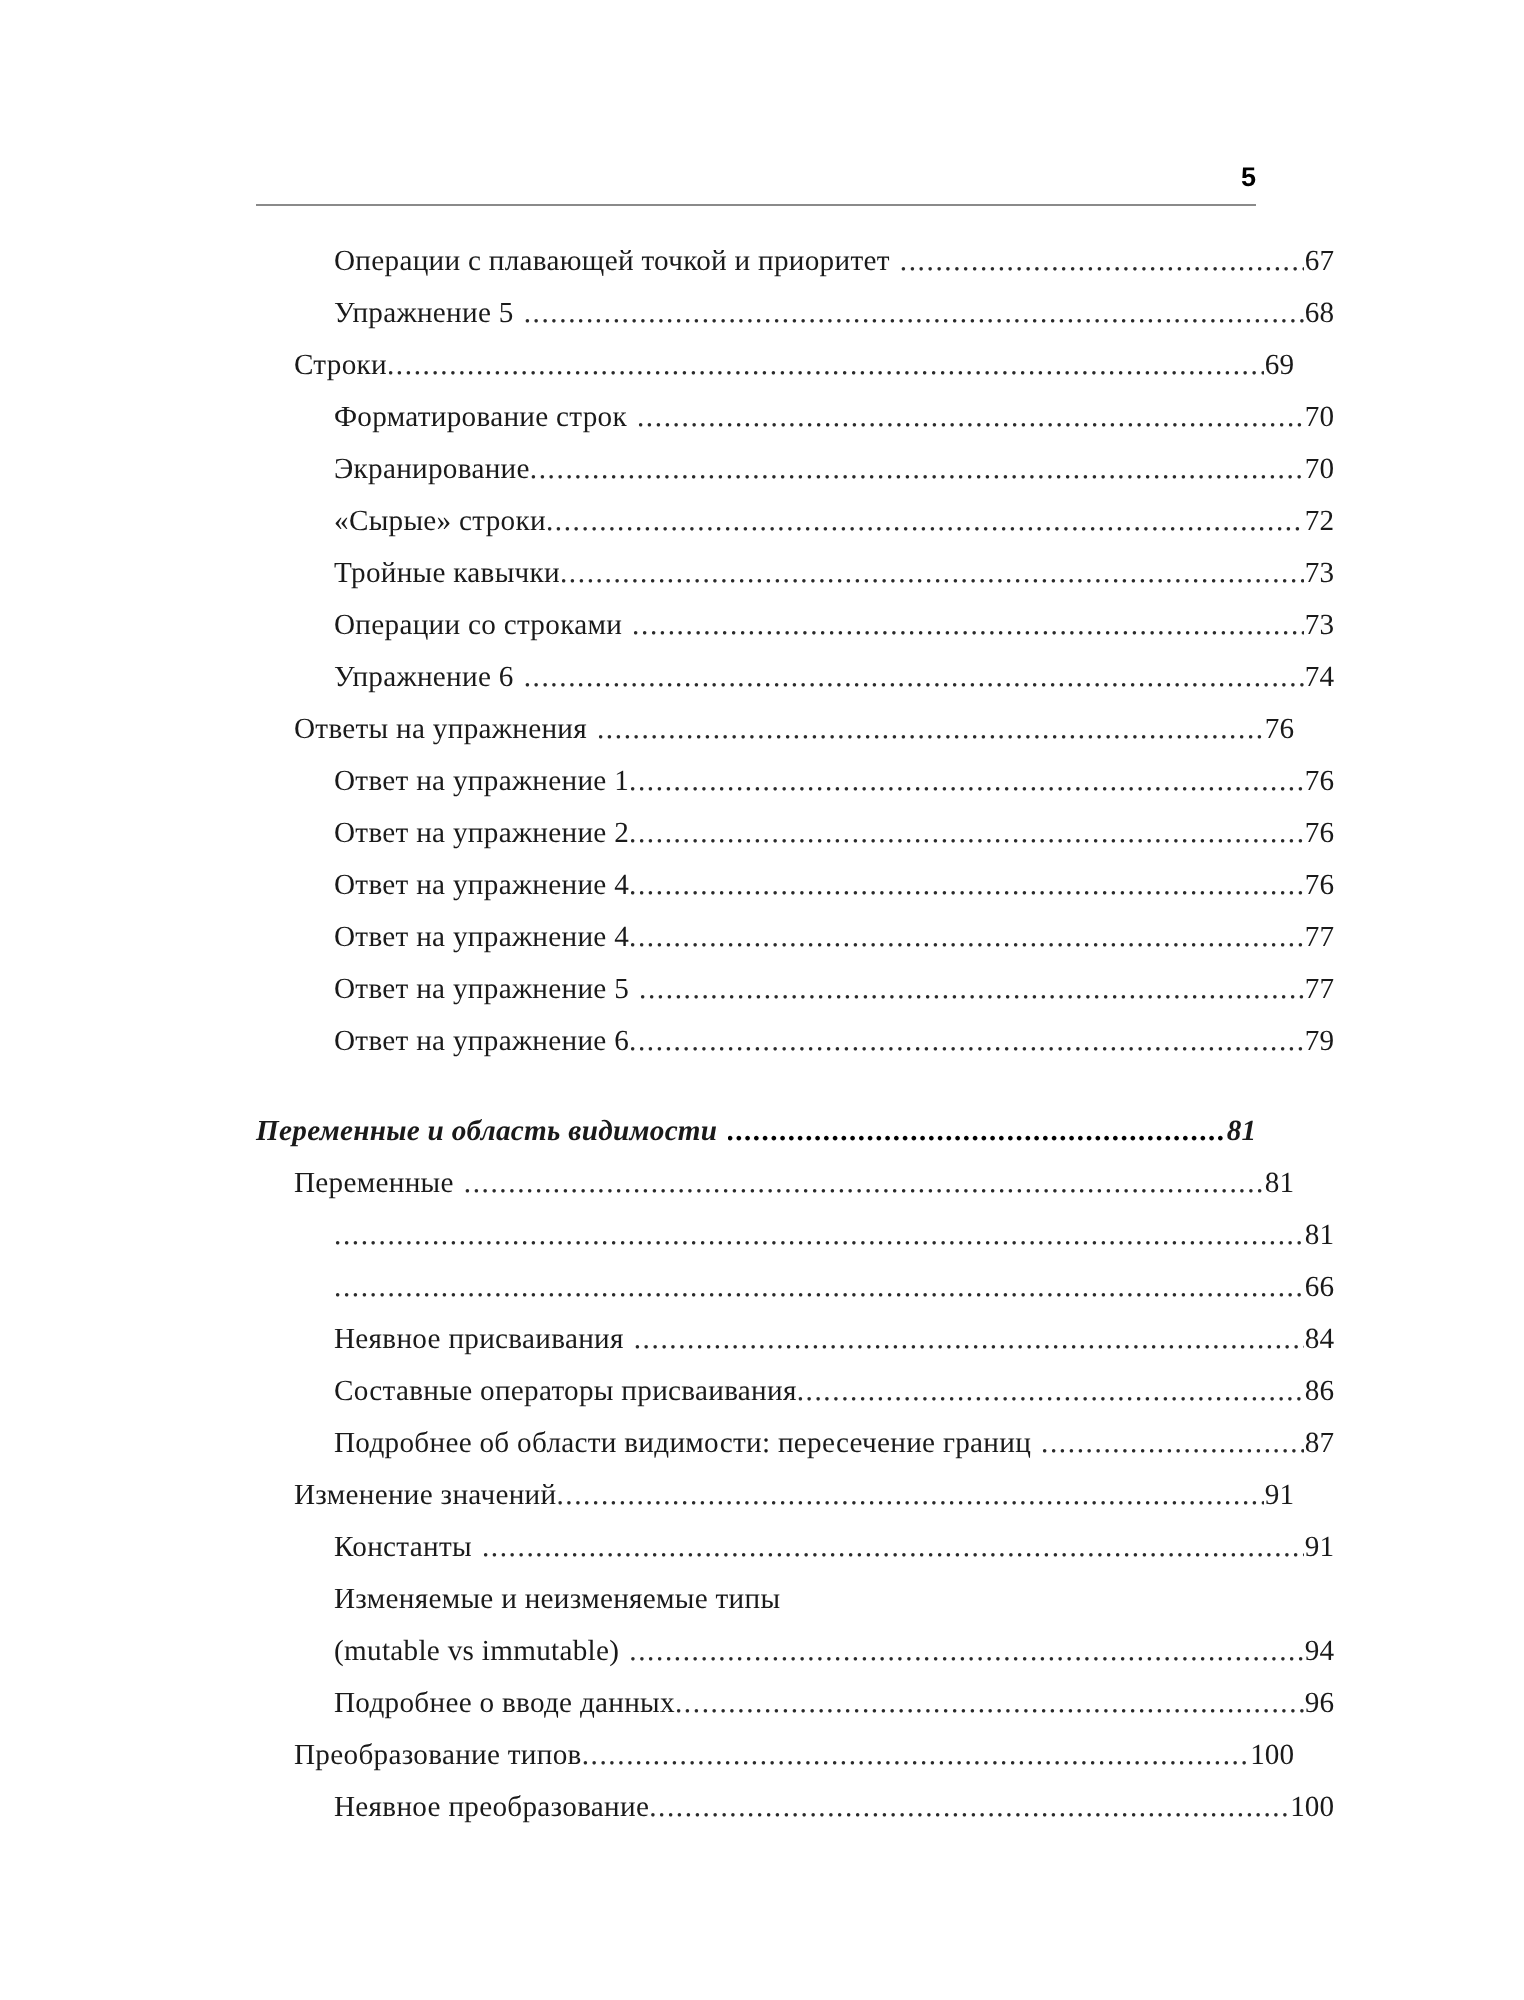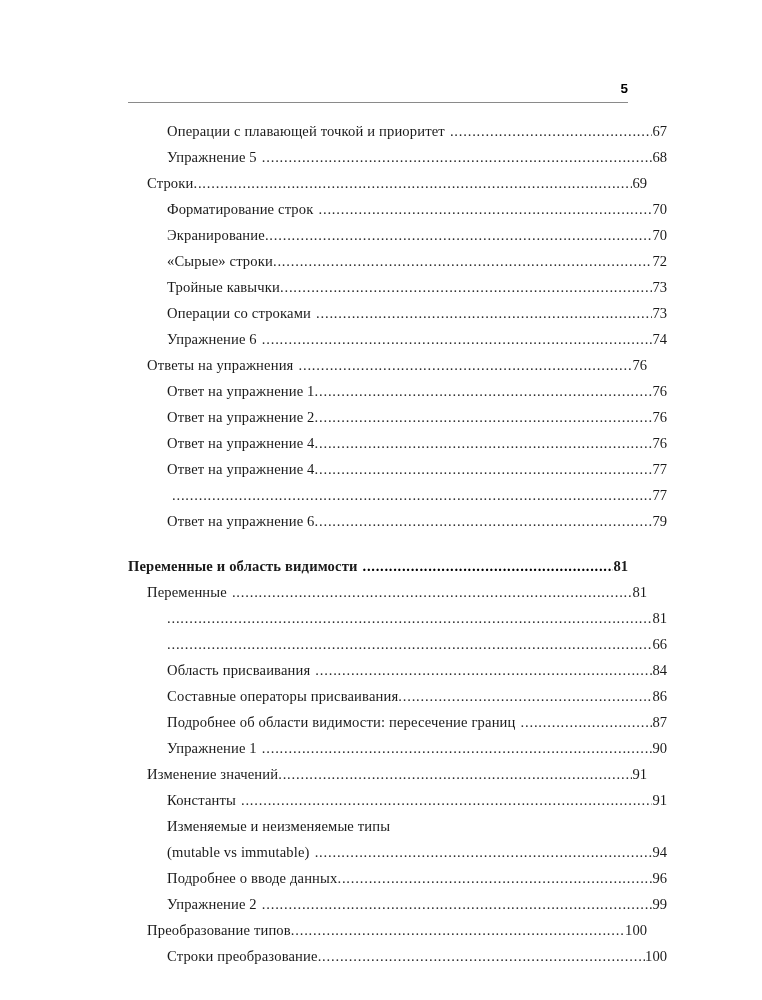--- a/index.html
+++ b/index.html
@@ -100,21 +100,21 @@
     flex: 0 0 auto;
     text-align: center;
     padding-left: 0px;
   }
 
   
   .toc-entry.gap .leader { margin-left: 5px; }
   .toc-entry.nogap .leader { margin-left: 0px; }
 
   
-  .lvl1 { padding-left: 0px;  font-weight: bold; }
+  .lvl1 { padding-left: 0px;  font-weight: bold; font-style: italic; }
   .lvl2 { padding-left: 19px; }
   .lvl3 { padding-left: 39px; }
 
   
   .lvl1 .leader::after { color: #000; font-weight: bold; letter-spacing: 0.05em; }
   .lvl1 .pageno { font-weight: bold; }
 
   
   .spacer-lg { height: 19px; }
 </style>
@@ -193,20 +193,21 @@
         <span class="etitle">Ответ на упражнение 4</span>
         <span class="leader"></span>
         <span class="pageno">76</span>
       </div>
       <div class="toc-entry lvl3 nogap">
         <span class="etitle">Ответ на упражнение 4</span>
         <span class="leader"></span>
         <span class="pageno">77</span>
       </div>
       <div class="toc-entry lvl3 gap">
+        <span class="etitle">Ответ на упражнение 5</span>
         <span class="leader"></span>
         <span class="pageno">77</span>
       </div>
       <div class="toc-entry lvl3 nogap">
         <span class="etitle">Ответ на упражнение 6</span>
         <span class="leader"></span>
         <span class="pageno">79</span>
       </div>
       <div class="spacer-lg"></div>
       <div class="toc-entry lvl1 gap">
@@ -221,38 +222,33 @@
       </div>
       <div class="toc-entry lvl3 nogap">
         <span class="leader"></span>
         <span class="pageno">81</span>
       </div>
       <div class="toc-entry lvl3 nogap">
         <span class="leader"></span>
         <span class="pageno">66</span>
       </div>
       <div class="toc-entry lvl3 gap">
-        <span class="etitle">Область присваивания</span>
+        <span class="etitle">Неявное присваивания</span>
         <span class="leader"></span>
         <span class="pageno">84</span>
       </div>
       <div class="toc-entry lvl3 nogap">
         <span class="etitle">Составные операторы присваивания</span>
         <span class="leader"></span>
         <span class="pageno">86</span>
       </div>
       <div class="toc-entry lvl3 gap">
         <span class="etitle">Подробнее об области видимости: пересечение границ</span>
         <span class="leader"></span>
         <span class="pageno">87</span>
-      </div>
-      <div class="toc-entry lvl3 gap">
-        <span class="etitle">Упражнение 1</span>
-        <span class="leader"></span>
-        <span class="pageno">90</span>
       </div>
       <div class="toc-entry lvl2 nogap">
         <span class="etitle">Изменение значений</span>
         <span class="leader"></span>
         <span class="pageno">91</span>
       </div>
       <div class="toc-entry lvl3 gap">
         <span class="etitle">Константы</span>
         <span class="leader"></span>
         <span class="pageno">91</span>
@@ -263,30 +259,25 @@
       <div class="toc-entry lvl3 gap">
         <span class="etitle">(mutable vs immutable)</span>
         <span class="leader"></span>
         <span class="pageno">94</span>
       </div>
       <div class="toc-entry lvl3 nogap">
         <span class="etitle">Подробнее о вводе данных</span>
         <span class="leader"></span>
         <span class="pageno">96</span>
       </div>
-      <div class="toc-entry lvl3 gap">
-        <span class="etitle">Упражнение 2</span>
-        <span class="leader"></span>
-        <span class="pageno">99</span>
-      </div>
       <div class="toc-entry lvl2 nogap">
         <span class="etitle">Преобразование типов</span>
         <span class="leader"></span>
         <span class="pageno">100</span>
       </div>
       <div class="toc-entry lvl3 nogap">
-        <span class="etitle">Строки преобразование</span>
+        <span class="etitle">Неявное преобразование</span>
         <span class="leader"></span>
         <span class="pageno">100</span>
       </div>
     </div>
 
 </div>
 
 </body></html>

